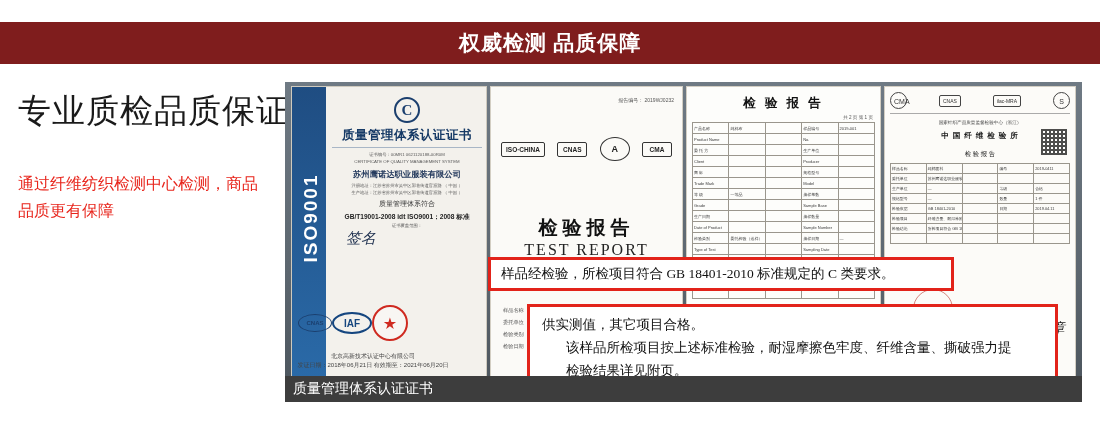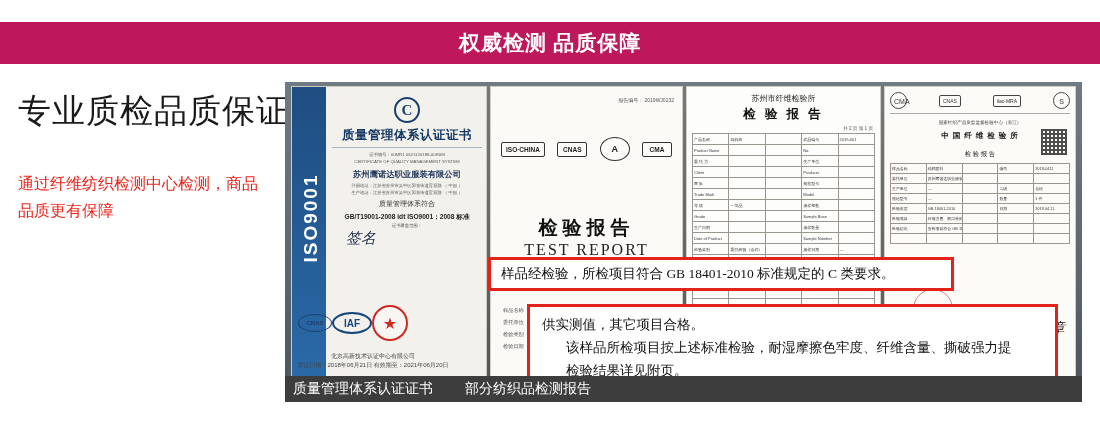--- a/index.html
+++ b/index.html
@@ -12,21 +12,21 @@
     font-family: "Liberation Sans", sans-serif;
     overflow: hidden;
     position: relative;
   }
 
   
   .banner {
     position: absolute;
     left: 0; top: 22px;
     width: 1100px; height: 42px;
-    background: #be185d;
+    background: #7f1d1d;
     display: flex;
     align-items: center;
     justify-content: center;
   }
   .banner-text {
     color: #ffffff;
     font-size: 21px;
     letter-spacing: 1px;
     font-family: "Liberation Serif", serif;
     font-weight: bold;
@@ -528,21 +528,20 @@
     <div class="rep-en">TEST REPORT</div>
     <div class="lines">
       <div>样品名称 ：</div>
       <div>委托单位 ：</div>
       <div>检验类别 ：</div>
       <div>检验日期 ：</div>
     </div>
   </div>
 
   <div class="cert3">
-    <div class="hd-cn">苏州市纤维检验所</div>
     <div class="hd-big">检 验 报 告</div>
     <div class="hd-sub">共 2 页 第 1 页</div>
     <table>
       <tbody id="cert3-body">
           <tr>
             <td>产品名称</td>
             <td>纯棉布</td>
             <td></td>
             <td>样品编号</td>
             <td>2019-001</td>
@@ -740,17 +739,16 @@
     <span>样品经检验，所检项目符合 GB 18401-2010 标准规定的 C 类要求。</span>
   </div>
   <div class="callout callout-2">
     <p style="text-indent:0">供实测值，其它项目合格。</p>
     <p>该样品所检项目按上述标准检验，耐湿摩擦色牢度、纤维含量、撕破强力提</p>
     <p class="last">检验结果详见附页。</p>
   </div>
 
   <div class="caption-bar">
     <span class="cap1">质量管理体系认证证书</span>
-    <span class="cap2">部分纺织品检测报告</span>
   </div>
 </div>
 
 <div class="bottom-rule"></div>
 
 </body></html>

